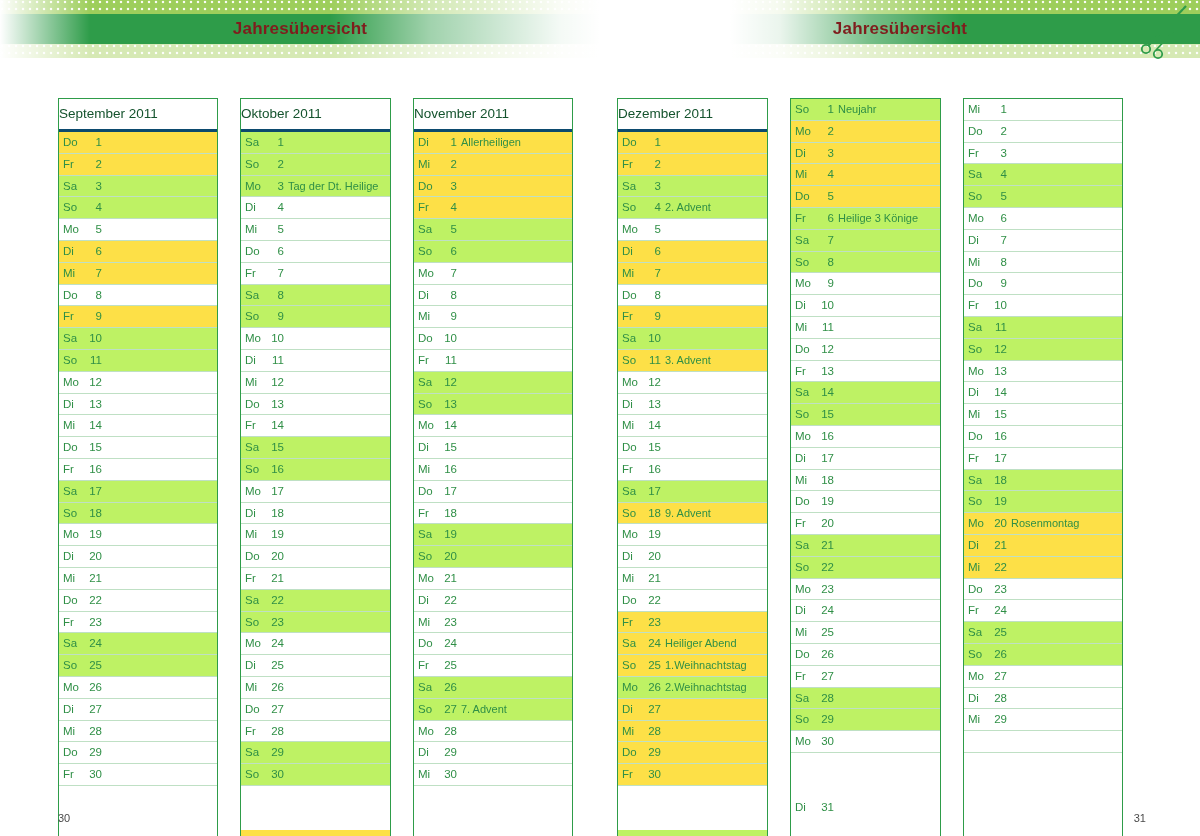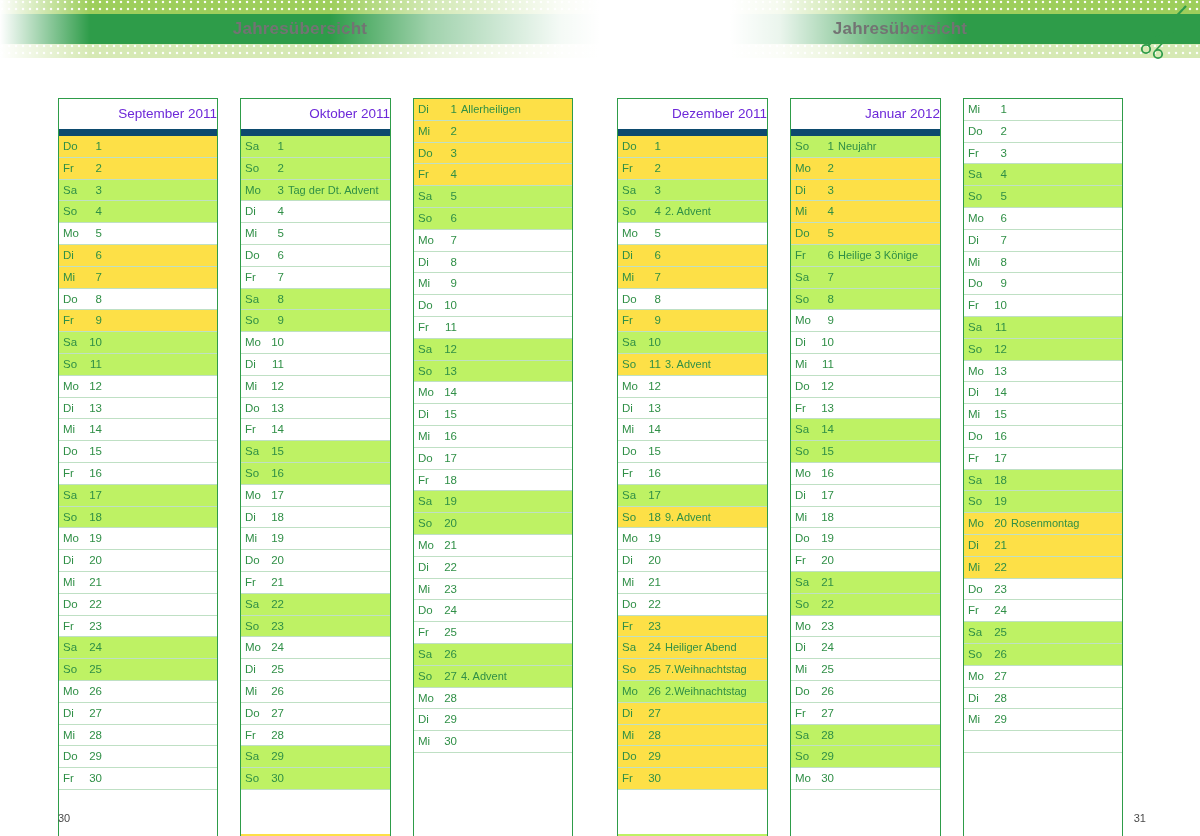--- a/index.html
+++ b/index.html
@@ -37,21 +37,21 @@
     top: 14px;
     background: #2e9c49;
   }
   .band-title {
     position: absolute;
     top: 14px;
     height: 30px;
     line-height: 30px;
     width: 100%;
     text-align: center;
-    color: #737373;
+    color: #7f1d1d;
     font-size: 17px;
     font-weight: bold;
     letter-spacing: 0.2px;
     z-index: 5;
   }
   
   .dots {
     position: absolute;
     left: 0;
     width: 100%;
@@ -126,24 +126,24 @@
     width: 160px;
     border: 1px solid #2e9c49;
     background: #ffffff;
     box-sizing: border-box;
   }
   .month.wide { width: 151px; }
 
   .month-title {
     height: 30px;
     line-height: 30px;
-    text-align: right;
+    text-align: left;
     font-size: 13.5px;
-    color: #6d28d9;
-    border-bottom: 7px solid #0c4a6e;
+    color: #14532d;
+    border-bottom: 3px solid #0c4a6e;
     background: #ffffff;
     white-space: nowrap;
   }
   .day {
     height: 21.8px;
     line-height: 21.8px;
     font-size: 11.5px;
     color: #2f8f46;
     border-bottom: 1px solid #bfe0c4;
     padding: 0 4px;
@@ -244,21 +244,21 @@
               <div class="day"><span class="dow">Do</span><span class="num">29</span><span class="note"></span></div>
               <div class="day"><span class="dow">Fr</span><span class="num">30</span><span class="note"></span></div>
               <div class="day empty"><span class="dow"></span><span class="num"></span><span class="note"></span></div>
             </div>
         </div>
         <div class="month wide">
           <div class="month-title">Oktober 2011</div>
           <div class="days">
               <div class="day shade-2"><span class="dow">Sa</span><span class="num">1</span><span class="note"></span></div>
               <div class="day shade-2"><span class="dow">So</span><span class="num">2</span><span class="note"></span></div>
-              <div class="day shade-2"><span class="dow">Mo</span><span class="num">3</span><span class="note">Tag der Dt. Advent</span></div>
+              <div class="day shade-2"><span class="dow">Mo</span><span class="num">3</span><span class="note">Tag der Dt. Heilige</span></div>
               <div class="day"><span class="dow">Di</span><span class="num">4</span><span class="note"></span></div>
               <div class="day"><span class="dow">Mi</span><span class="num">5</span><span class="note"></span></div>
               <div class="day"><span class="dow">Do</span><span class="num">6</span><span class="note"></span></div>
               <div class="day"><span class="dow">Fr</span><span class="num">7</span><span class="note"></span></div>
               <div class="day shade-2"><span class="dow">Sa</span><span class="num">8</span><span class="note"></span></div>
               <div class="day shade-2"><span class="dow">So</span><span class="num">9</span><span class="note"></span></div>
               <div class="day"><span class="dow">Mo</span><span class="num">10</span><span class="note"></span></div>
               <div class="day"><span class="dow">Di</span><span class="num">11</span><span class="note"></span></div>
               <div class="day"><span class="dow">Mi</span><span class="num">12</span><span class="note"></span></div>
               <div class="day"><span class="dow">Do</span><span class="num">13</span><span class="note"></span></div>
@@ -276,20 +276,21 @@
               <div class="day"><span class="dow">Di</span><span class="num">25</span><span class="note"></span></div>
               <div class="day"><span class="dow">Mi</span><span class="num">26</span><span class="note"></span></div>
               <div class="day"><span class="dow">Do</span><span class="num">27</span><span class="note"></span></div>
               <div class="day"><span class="dow">Fr</span><span class="num">28</span><span class="note"></span></div>
               <div class="day shade-2"><span class="dow">Sa</span><span class="num">29</span><span class="note"></span></div>
               <div class="day shade-2"><span class="dow">So</span><span class="num">30</span><span class="note"></span></div>
               <div class="day shade-1"><span class="dow">Mo</span><span class="num">31</span><span class="note"></span></div>
             </div>
         </div>
         <div class="month">
+          <div class="month-title">November 2011</div>
           <div class="days">
               <div class="day shade-1"><span class="dow">Di</span><span class="num">1</span><span class="note">Allerheiligen</span></div>
               <div class="day shade-1"><span class="dow">Mi</span><span class="num">2</span><span class="note"></span></div>
               <div class="day shade-1"><span class="dow">Do</span><span class="num">3</span><span class="note"></span></div>
               <div class="day shade-1"><span class="dow">Fr</span><span class="num">4</span><span class="note"></span></div>
               <div class="day shade-2"><span class="dow">Sa</span><span class="num">5</span><span class="note"></span></div>
               <div class="day shade-2"><span class="dow">So</span><span class="num">6</span><span class="note"></span></div>
               <div class="day"><span class="dow">Mo</span><span class="num">7</span><span class="note"></span></div>
               <div class="day"><span class="dow">Di</span><span class="num">8</span><span class="note"></span></div>
               <div class="day"><span class="dow">Mi</span><span class="num">9</span><span class="note"></span></div>
@@ -303,21 +304,21 @@
               <div class="day"><span class="dow">Do</span><span class="num">17</span><span class="note"></span></div>
               <div class="day"><span class="dow">Fr</span><span class="num">18</span><span class="note"></span></div>
               <div class="day shade-2"><span class="dow">Sa</span><span class="num">19</span><span class="note"></span></div>
               <div class="day shade-2"><span class="dow">So</span><span class="num">20</span><span class="note"></span></div>
               <div class="day"><span class="dow">Mo</span><span class="num">21</span><span class="note"></span></div>
               <div class="day"><span class="dow">Di</span><span class="num">22</span><span class="note"></span></div>
               <div class="day"><span class="dow">Mi</span><span class="num">23</span><span class="note"></span></div>
               <div class="day"><span class="dow">Do</span><span class="num">24</span><span class="note"></span></div>
               <div class="day"><span class="dow">Fr</span><span class="num">25</span><span class="note"></span></div>
               <div class="day shade-2"><span class="dow">Sa</span><span class="num">26</span><span class="note"></span></div>
-              <div class="day shade-2"><span class="dow">So</span><span class="num">27</span><span class="note">4. Advent</span></div>
+              <div class="day shade-2"><span class="dow">So</span><span class="num">27</span><span class="note">7. Advent</span></div>
               <div class="day"><span class="dow">Mo</span><span class="num">28</span><span class="note"></span></div>
               <div class="day"><span class="dow">Di</span><span class="num">29</span><span class="note"></span></div>
               <div class="day"><span class="dow">Mi</span><span class="num">30</span><span class="note"></span></div>
               <div class="day empty"><span class="dow"></span><span class="num"></span><span class="note"></span></div>
             </div>
         </div>
       </div>
 
       <div class="col-group right-group">
         <div class="month wide">
@@ -340,31 +341,30 @@
               <div class="day"><span class="dow">Do</span><span class="num">15</span><span class="note"></span></div>
               <div class="day"><span class="dow">Fr</span><span class="num">16</span><span class="note"></span></div>
               <div class="day shade-2"><span class="dow">Sa</span><span class="num">17</span><span class="note"></span></div>
               <div class="day shade-1"><span class="dow">So</span><span class="num">18</span><span class="note">9. Advent</span></div>
               <div class="day"><span class="dow">Mo</span><span class="num">19</span><span class="note"></span></div>
               <div class="day"><span class="dow">Di</span><span class="num">20</span><span class="note"></span></div>
               <div class="day"><span class="dow">Mi</span><span class="num">21</span><span class="note"></span></div>
               <div class="day"><span class="dow">Do</span><span class="num">22</span><span class="note"></span></div>
               <div class="day shade-1"><span class="dow">Fr</span><span class="num">23</span><span class="note"></span></div>
               <div class="day shade-1"><span class="dow">Sa</span><span class="num">24</span><span class="note">Heiliger Abend</span></div>
-              <div class="day shade-1"><span class="dow">So</span><span class="num">25</span><span class="note">7.Weihnachtstag</span></div>
+              <div class="day shade-1"><span class="dow">So</span><span class="num">25</span><span class="note">1.Weihnachtstag</span></div>
               <div class="day shade-2"><span class="dow">Mo</span><span class="num">26</span><span class="note">2.Weihnachtstag</span></div>
               <div class="day shade-1"><span class="dow">Di</span><span class="num">27</span><span class="note"></span></div>
               <div class="day shade-1"><span class="dow">Mi</span><span class="num">28</span><span class="note"></span></div>
               <div class="day shade-1"><span class="dow">Do</span><span class="num">29</span><span class="note"></span></div>
               <div class="day shade-1"><span class="dow">Fr</span><span class="num">30</span><span class="note"></span></div>
               <div class="day shade-2"><span class="dow">Sa</span><span class="num">31</span><span class="note">Heiliger</span></div>
             </div>
         </div>
         <div class="month wide">
-          <div class="month-title">Januar 2012</div>
           <div class="days">
               <div class="day shade-2"><span class="dow">So</span><span class="num">1</span><span class="note">Neujahr</span></div>
               <div class="day shade-1"><span class="dow">Mo</span><span class="num">2</span><span class="note"></span></div>
               <div class="day shade-1"><span class="dow">Di</span><span class="num">3</span><span class="note"></span></div>
               <div class="day shade-1"><span class="dow">Mi</span><span class="num">4</span><span class="note"></span></div>
               <div class="day shade-1"><span class="dow">Do</span><span class="num">5</span><span class="note"></span></div>
               <div class="day shade-2"><span class="dow">Fr</span><span class="num">6</span><span class="note">Heilige 3 Könige</span></div>
               <div class="day shade-2"><span class="dow">Sa</span><span class="num">7</span><span class="note"></span></div>
               <div class="day shade-2"><span class="dow">So</span><span class="num">8</span><span class="note"></span></div>
               <div class="day"><span class="dow">Mo</span><span class="num">9</span><span class="note"></span></div>

